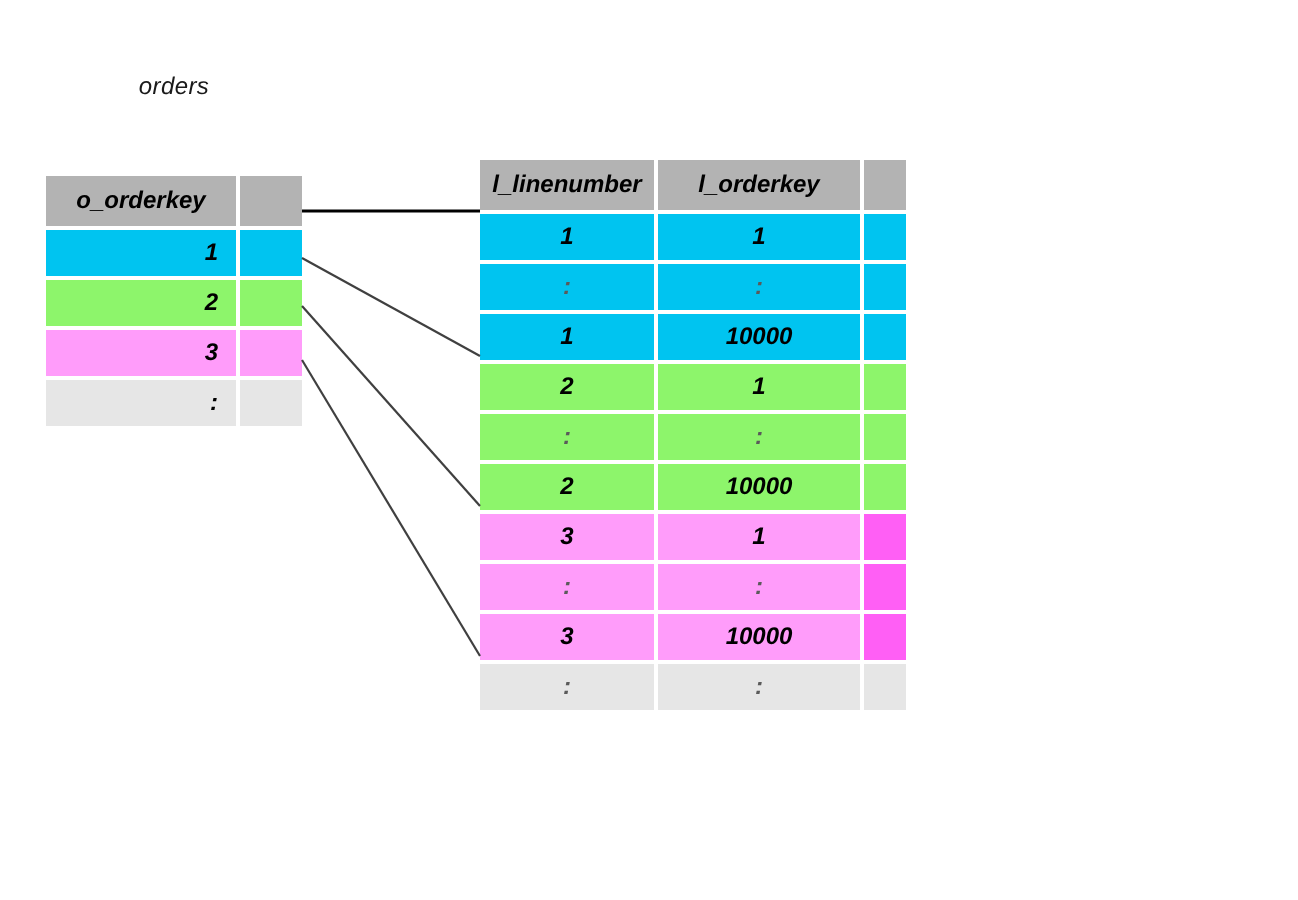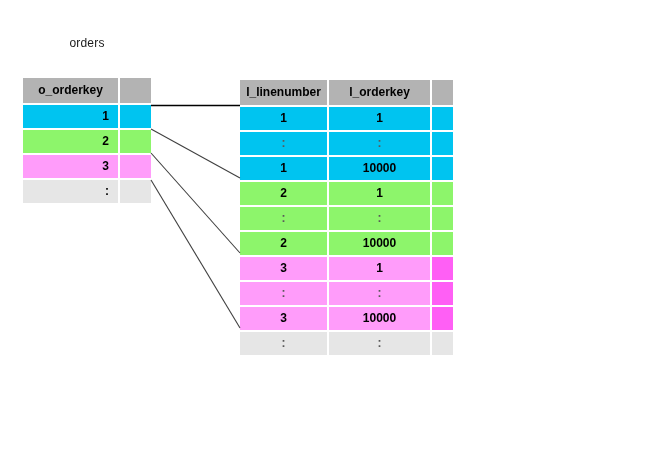--- a/index.html
+++ b/index.html
@@ -1,29 +1,30 @@
 <!DOCTYPE html>
 <html><head>
 <meta charset="utf-8">
 <style>
   html,body{margin:0;padding:0;background:#fff;}
   #canvas{
     position:relative;width:649px;height:450px;background:#ffffff;
     font-family:"Liberation Sans","DejaVu Sans",sans-serif;
     overflow:hidden;
+    font-style:italic;
   }
   .table-title{
     position:absolute;top:36px;font-size:12px;color:#1a1a1a;
     text-align:center;letter-spacing:0.2px;
   }
   #orders-title{left:23px;width:128px;}
   #lineitem-title{left:240px;width:213px;}
   .dtable{position:absolute;display:grid;gap:2px;}
   #orders-table{
-    left:23px;top:78px;
+    left:23px;top:88px;
     grid-template-columns:95px 31px;
     grid-template-rows:25px repeat(4,23px);
   }
   #lineitem-table{
     left:240px;top:80px;
     grid-template-columns:87px 101px 21px;
     grid-template-rows:25px repeat(10,23px);
   }
   .cell{
     font-size:12px;font-weight:bold;color:#000;

